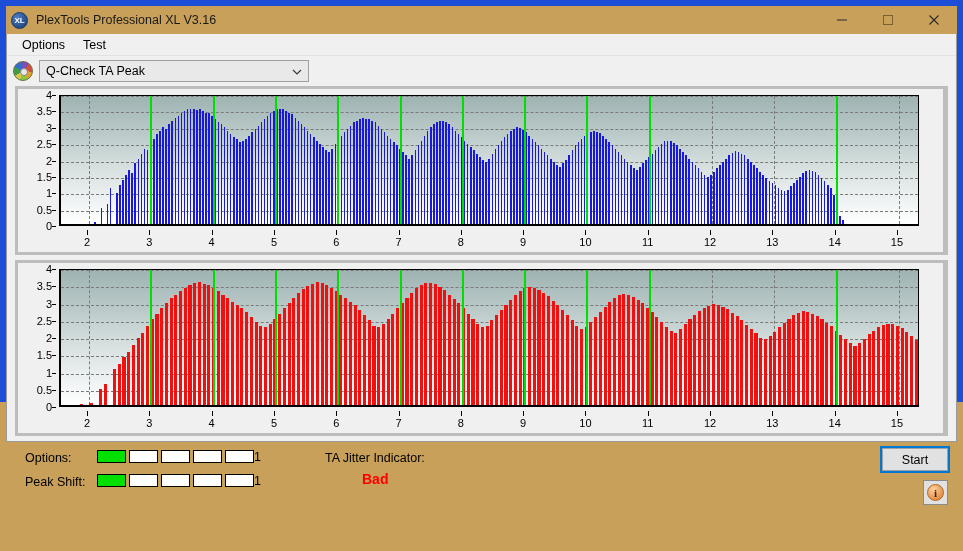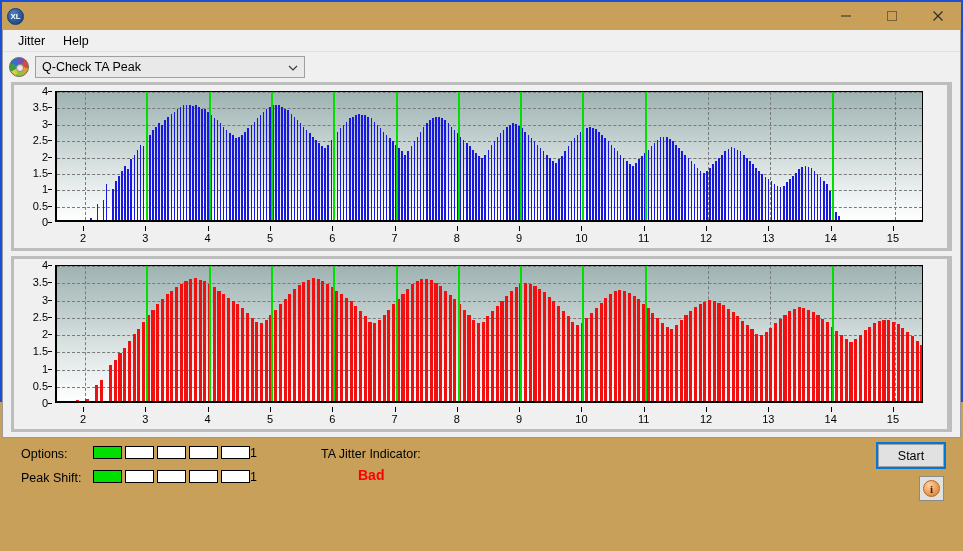--- a/index.html
+++ b/index.html
@@ -6,21 +6,21 @@
   html,body { width:963px; height:551px; overflow:hidden; }
   body {
     font-family: "Liberation Sans", sans-serif;
     font-size: 12px;
     background: #c8a05a;
     color: #000;
   }
   .window {
     position:absolute; left:0; top:0; width:963px; height:402px;
     background:#c8a05a;
-    border:2px solid #1d4ed8;
+    border:6px solid #1d4ed8;
     display:flex; flex-direction:column;
   }
   
   .titlebar {
     height:28px; flex:0 0 28px;
     background:#c8a05a;
     display:flex; align-items:center;
     padding-left:5px;
     position:relative;
   }
@@ -230,20 +230,21 @@
   }
   .status-text { font-size:12px; color:#ff0000; }
 </style>
 </head>
 <body>
 
 <div class="window">
 
   <div class="titlebar">
     <div class="app-icon">XL</div>
+    <div class="title-text">PlexTools Professional XL V3.16</div>
     <div class="wincontrols">
       <div class="wc">
         <svg width="12" height="12" viewBox="0 0 12 12">
             <line x1="1" y1="6" x2="11" y2="6" stroke="#2b2b2b" stroke-width="1"></line>
           </svg>
       </div>
       <div class="wc">
         <svg width="12" height="12" viewBox="0 0 12 12">
             <rect x="1.5" y="1.5" width="9" height="9" fill="none" stroke="#7a6134" stroke-width="1"></rect>
           </svg>
@@ -253,22 +254,22 @@
             <line x1="1.5" y1="1.5" x2="10.5" y2="10.5" stroke="#2b2b2b" stroke-width="1.1"></line>
             <line x1="10.5" y1="1.5" x2="1.5" y2="10.5" stroke="#2b2b2b" stroke-width="1.1"></line>
           </svg>
       </div>
     </div>
   </div>
 
   <div class="client">
 
     <div class="menubar">
-      <div class="menuitem">Jitter</div>
-      <div class="menuitem">Help</div>
+      <div class="menuitem">Options</div>
+      <div class="menuitem">Test</div>
     </div>
 
     <div class="toolbar">
       <div class="disc-icon"></div>
       <div class="combo combo-test">
         <span>Q-Check TA Peak</span>
         <span class="caret">
           <svg width="10" height="10" viewBox="0 0 10 10">
               <polyline points="1,3 5,7 9,3" fill="none" stroke="#3a3a3a" stroke-width="1.2"></polyline>
             </svg>

